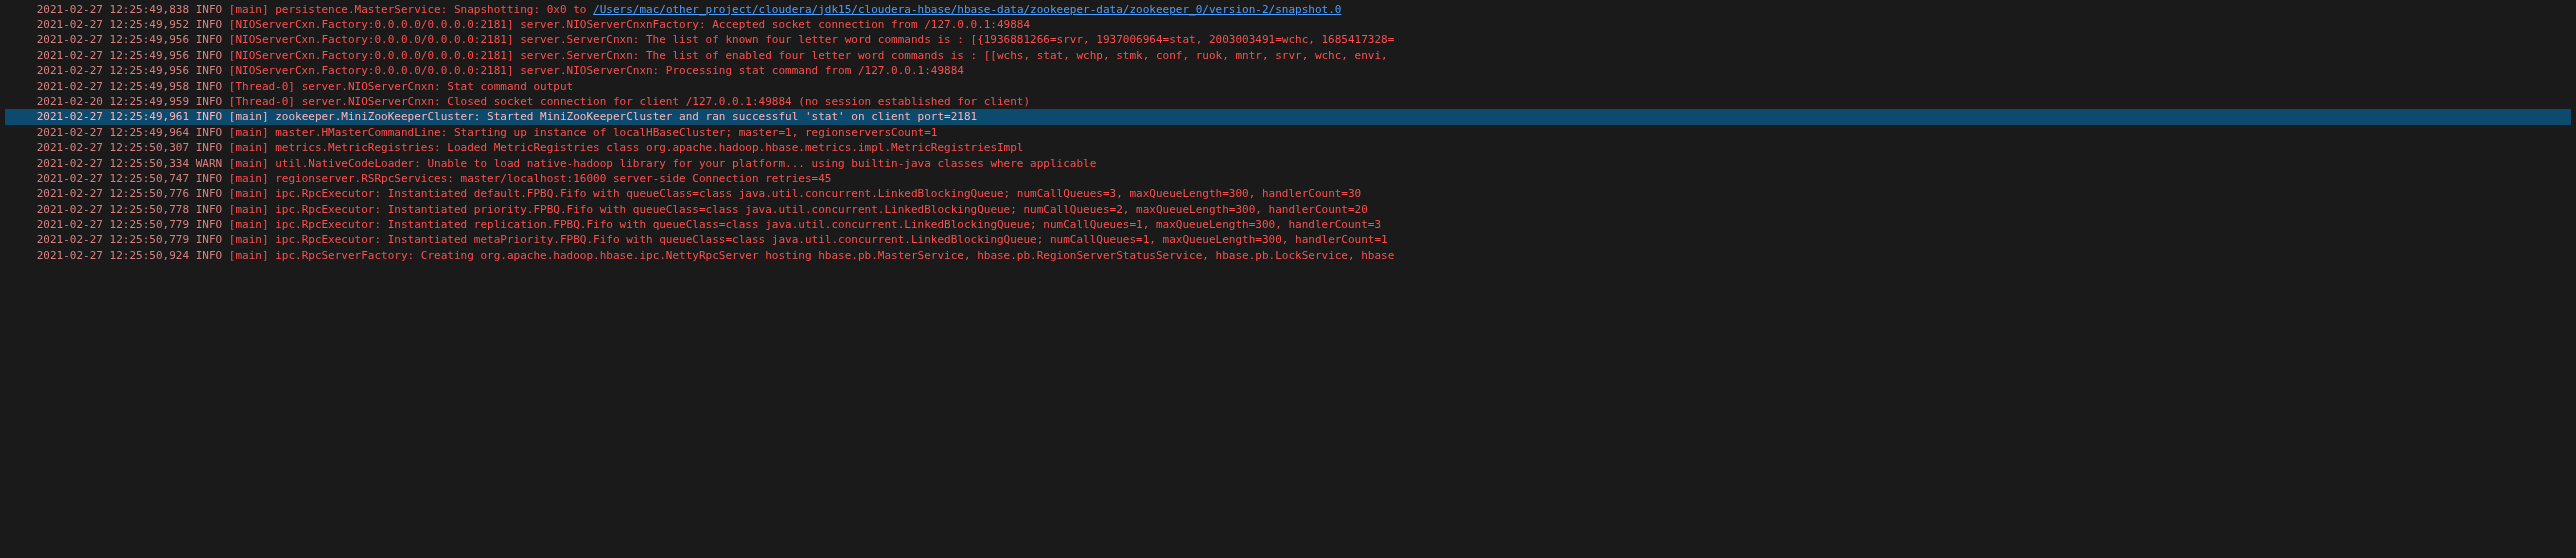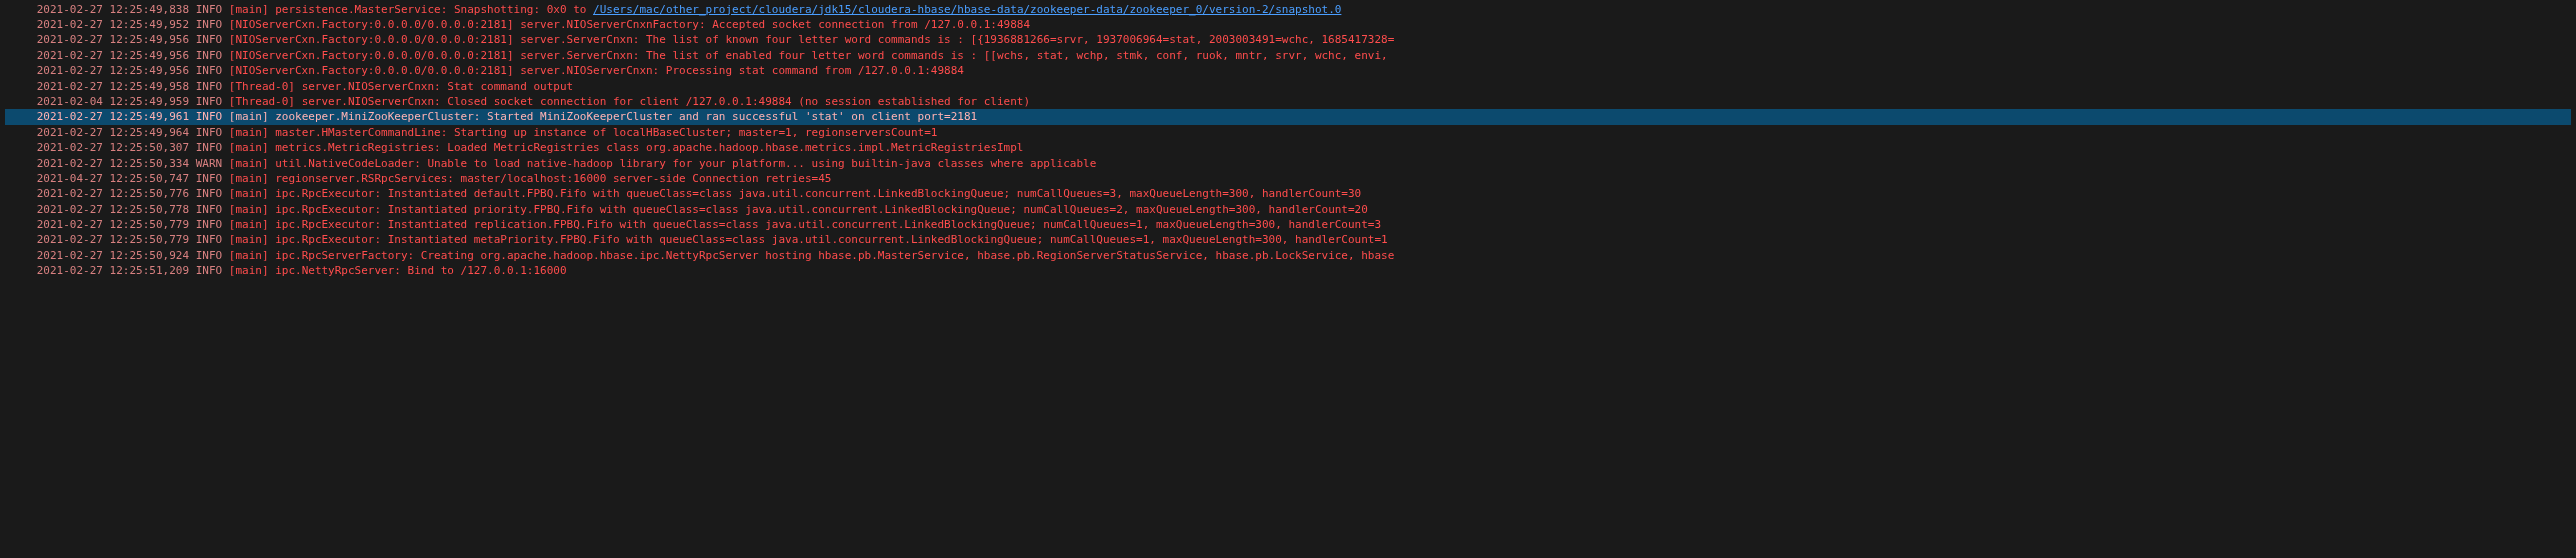--- a/index.html
+++ b/index.html
@@ -48,26 +48,25 @@
 </head>
 <body>
 
 <div id="log-container">
     <div class="log-line"><span class="ts">2021-02-27 12:25:49,838</span> <span class="level">INFO</span>  <span class="thread">[main]</span> <span class="msg">persistence.MasterService: Snapshotting: 0x0 to </span><span class="link">/Users/mac/other_project/cloudera/jdk15/cloudera-hbase/hbase-data/zookeeper-data/zookeeper_0/version-2/snapshot.0</span></div>
     <div class="log-line"><span class="ts">2021-02-27 12:25:49,952</span> <span class="level">INFO</span>  <span class="thread">[NIOServerCxn.Factory:0.0.0.0/0.0.0.0:2181]</span> <span class="msg">server.NIOServerCnxnFactory: Accepted socket connection from /127.0.0.1:49884</span></div>
     <div class="log-line"><span class="ts">2021-02-27 12:25:49,956</span> <span class="level">INFO</span>  <span class="thread">[NIOServerCxn.Factory:0.0.0.0/0.0.0.0:2181]</span> <span class="msg">server.ServerCnxn: The list of known four letter word commands is : [{1936881266=srvr, 1937006964=stat, 2003003491=wchc, 1685417328=</span></div>
     <div class="log-line"><span class="ts">2021-02-27 12:25:49,956</span> <span class="level">INFO</span>  <span class="thread">[NIOServerCxn.Factory:0.0.0.0/0.0.0.0:2181]</span> <span class="msg">server.ServerCnxn: The list of enabled four letter word commands is : [[wchs, stat, wchp, stmk, conf, ruok, mntr, srvr, wchc, envi,</span></div>
     <div class="log-line"><span class="ts">2021-02-27 12:25:49,956</span> <span class="level">INFO</span>  <span class="thread">[NIOServerCxn.Factory:0.0.0.0/0.0.0.0:2181]</span> <span class="msg">server.NIOServerCnxn: Processing stat command from /127.0.0.1:49884</span></div>
     <div class="log-line"><span class="ts">2021-02-27 12:25:49,958</span> <span class="level">INFO</span>  <span class="thread">[Thread-0]</span> <span class="msg">server.NIOServerCnxn: Stat command output</span></div>
-    <div class="log-line"><span class="ts">2021-02-04 12:25:49,959</span> <span class="level">INFO</span>  <span class="thread">[Thread-0]</span> <span class="msg">server.NIOServerCnxn: Closed socket connection for client /127.0.0.1:49884 (no session established for client)</span></div>
+    <div class="log-line"><span class="ts">2021-02-20 12:25:49,959</span> <span class="level">INFO</span>  <span class="thread">[Thread-0]</span> <span class="msg">server.NIOServerCnxn: Closed socket connection for client /127.0.0.1:49884 (no session established for client)</span></div>
     <div class="log-line highlighted hl"><span class="ts">2021-02-27 12:25:49,961</span> <span class="level">INFO</span>  <span class="thread">[main]</span> <span class="msg">zookeeper.MiniZooKeeperCluster: Started MiniZooKeeperCluster and ran successful 'stat' on client port=2181</span></div>
     <div class="log-line"><span class="ts">2021-02-27 12:25:49,964</span> <span class="level">INFO</span>  <span class="thread">[main]</span> <span class="msg">master.HMasterCommandLine: Starting up instance of localHBaseCluster; master=1, regionserversCount=1</span></div>
     <div class="log-line"><span class="ts">2021-02-27 12:25:50,307</span> <span class="level">INFO</span>  <span class="thread">[main]</span> <span class="msg">metrics.MetricRegistries: Loaded MetricRegistries class org.apache.hadoop.hbase.metrics.impl.MetricRegistriesImpl</span></div>
     <div class="log-line"><span class="ts">2021-02-27 12:25:50,334</span> <span class="level">WARN</span>  <span class="thread">[main]</span> <span class="msg">util.NativeCodeLoader: Unable to load native-hadoop library for your platform... using builtin-java classes where applicable</span></div>
-    <div class="log-line"><span class="ts">2021-04-27 12:25:50,747</span> <span class="level">INFO</span>  <span class="thread">[main]</span> <span class="msg">regionserver.RSRpcServices: master/localhost:16000 server-side Connection retries=45</span></div>
+    <div class="log-line"><span class="ts">2021-02-27 12:25:50,747</span> <span class="level">INFO</span>  <span class="thread">[main]</span> <span class="msg">regionserver.RSRpcServices: master/localhost:16000 server-side Connection retries=45</span></div>
     <div class="log-line"><span class="ts">2021-02-27 12:25:50,776</span> <span class="level">INFO</span>  <span class="thread">[main]</span> <span class="msg">ipc.RpcExecutor: Instantiated default.FPBQ.Fifo with queueClass=class java.util.concurrent.LinkedBlockingQueue; numCallQueues=3, maxQueueLength=300, handlerCount=30</span></div>
     <div class="log-line"><span class="ts">2021-02-27 12:25:50,778</span> <span class="level">INFO</span>  <span class="thread">[main]</span> <span class="msg">ipc.RpcExecutor: Instantiated priority.FPBQ.Fifo with queueClass=class java.util.concurrent.LinkedBlockingQueue; numCallQueues=2, maxQueueLength=300, handlerCount=20</span></div>
     <div class="log-line"><span class="ts">2021-02-27 12:25:50,779</span> <span class="level">INFO</span>  <span class="thread">[main]</span> <span class="msg">ipc.RpcExecutor: Instantiated replication.FPBQ.Fifo with queueClass=class java.util.concurrent.LinkedBlockingQueue; numCallQueues=1, maxQueueLength=300, handlerCount=3</span></div>
     <div class="log-line"><span class="ts">2021-02-27 12:25:50,779</span> <span class="level">INFO</span>  <span class="thread">[main]</span> <span class="msg">ipc.RpcExecutor: Instantiated metaPriority.FPBQ.Fifo with queueClass=class java.util.concurrent.LinkedBlockingQueue; numCallQueues=1, maxQueueLength=300, handlerCount=1</span></div>
     <div class="log-line"><span class="ts">2021-02-27 12:25:50,924</span> <span class="level">INFO</span>  <span class="thread">[main]</span> <span class="msg">ipc.RpcServerFactory: Creating org.apache.hadoop.hbase.ipc.NettyRpcServer hosting hbase.pb.MasterService, hbase.pb.RegionServerStatusService, hbase.pb.LockService, hbase</span></div>
-    <div class="log-line"><span class="ts">2021-02-27 12:25:51,209</span> <span class="level">INFO</span>  <span class="thread">[main]</span> <span class="msg">ipc.NettyRpcServer: Bind to /127.0.0.1:16000</span></div>
   </div>
 
 
 </body></html>

